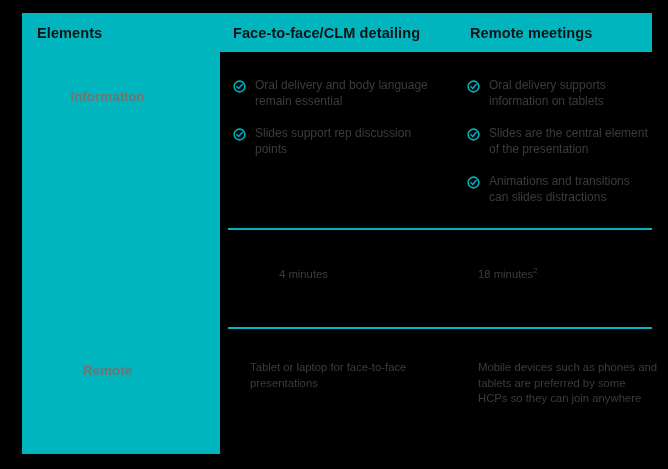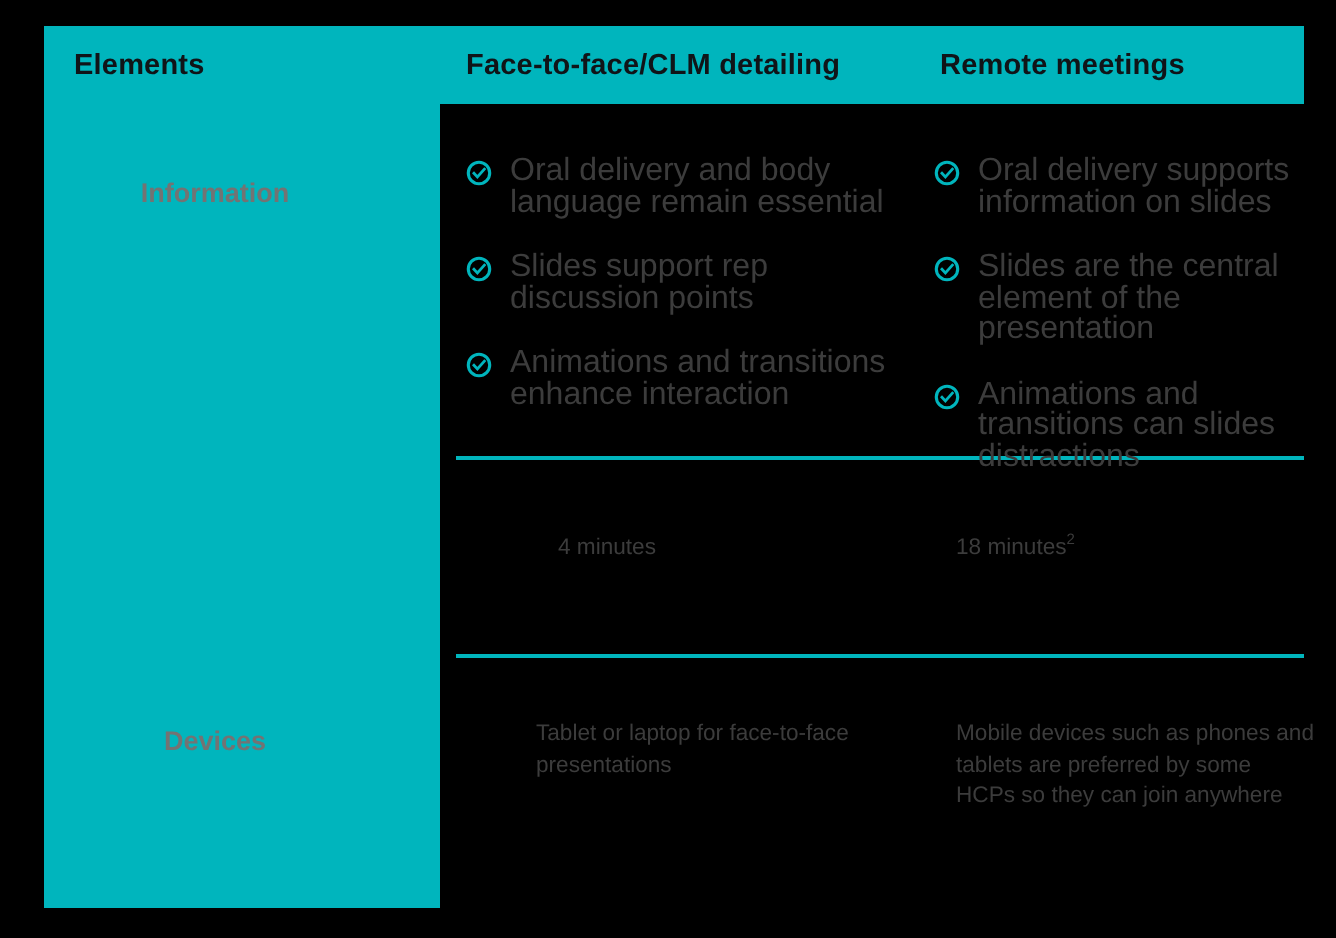--- a/index.html
+++ b/index.html
@@ -98,35 +98,35 @@
   .bullet-icon {
     flex: 0 0 auto;
     width: 13px;
     height: 13px;
     margin-top: 2px;
     margin-right: 9px;
     display: block;
   }
   .bullet-text {
     color: #3c3c3c;
-    font-size: 16px;
+    font-size: 12px;
     line-height: 15.5px;
     font-weight: 400;
   }
 
   
   .cell-text {
     position: absolute;
     color: #3c3c3c;
     font-size: 11.3px;
     line-height: 15.5px;
   }
   .ct-dur-1 { left: 255px; top: 267px; width: 190px; margin-left: 24px; }
   .ct-dur-2 { left: 478px; top: 267px; width: 175px; }
-  .ct-dev-1 { left: 268px; top: 360px; width: 195px; }
+  .ct-dev-1 { left: 250px; top: 360px; width: 195px; }
   .ct-dev-2 { left: 478px; top: 360px; width: 180px; }
 
   sup.fn {
     font-size: 7.5px;
     vertical-align: super;
     line-height: 0;
   }
 </style>
 </head>
 <body>
@@ -137,56 +137,49 @@
 
   <div class="teal-sidebar"></div>
 
   <div class="hdr-label hdr-elements">Elements</div>
   <div class="hdr-label hdr-col1">Face-to-face/CLM detailing</div>
   <div class="hdr-label hdr-col2">Remote meetings</div>
 
   <div class="row-label rl-information">Information</div>
   <div class="row-label rl-duration">
   </div>
-  <div class="row-label rl-devices">Devices</div>
+  <div class="row-label rl-devices">Remote</div>
 
   <div class="divider div-1"></div>
   <div class="divider div-2"></div>
 
   <div class="bullet-list bl-col1">
     <div class="bullet-item">
       <svg class="bullet-icon" viewBox="0 0 16 16">
         <circle cx="8" cy="8" r="6.6" fill="none" stroke="#00b5bd" stroke-width="1.9"></circle>
         <path d="M4.9 8.2 L7 10.4 L11.3 5.6" fill="none" stroke="#00b5bd" stroke-width="1.7" stroke-linecap="square"></path>
       </svg>
       <span class="bullet-text">Oral delivery and body language remain essential</span>
     </div>
     <div class="bullet-item">
       <svg class="bullet-icon" viewBox="0 0 16 16">
         <circle cx="8" cy="8" r="6.6" fill="none" stroke="#00b5bd" stroke-width="1.9"></circle>
         <path d="M4.9 8.2 L7 10.4 L11.3 5.6" fill="none" stroke="#00b5bd" stroke-width="1.7" stroke-linecap="square"></path>
       </svg>
       <span class="bullet-text">Slides support rep discussion points</span>
     </div>
-    <div class="bullet-item">
-      <svg class="bullet-icon" viewBox="0 0 16 16">
-        <circle cx="8" cy="8" r="6.6" fill="none" stroke="#00b5bd" stroke-width="1.9"></circle>
-        <path d="M4.9 8.2 L7 10.4 L11.3 5.6" fill="none" stroke="#00b5bd" stroke-width="1.7" stroke-linecap="square"></path>
-      </svg>
-      <span class="bullet-text">Animations and transitions enhance interaction</span>
-    </div>
   </div>
 
   <div class="bullet-list bl-col2">
     <div class="bullet-item">
       <svg class="bullet-icon" viewBox="0 0 16 16">
         <circle cx="8" cy="8" r="6.6" fill="none" stroke="#00b5bd" stroke-width="1.9"></circle>
         <path d="M4.9 8.2 L7 10.4 L11.3 5.6" fill="none" stroke="#00b5bd" stroke-width="1.7" stroke-linecap="square"></path>
       </svg>
-      <span class="bullet-text">Oral delivery supports information on slides</span>
+      <span class="bullet-text">Oral delivery supports information on tablets</span>
     </div>
     <div class="bullet-item">
       <svg class="bullet-icon" viewBox="0 0 16 16">
         <circle cx="8" cy="8" r="6.6" fill="none" stroke="#00b5bd" stroke-width="1.9"></circle>
         <path d="M4.9 8.2 L7 10.4 L11.3 5.6" fill="none" stroke="#00b5bd" stroke-width="1.7" stroke-linecap="square"></path>
       </svg>
       <span class="bullet-text">Slides are the central element of the presentation</span>
     </div>
     <div class="bullet-item">
       <svg class="bullet-icon" viewBox="0 0 16 16">

